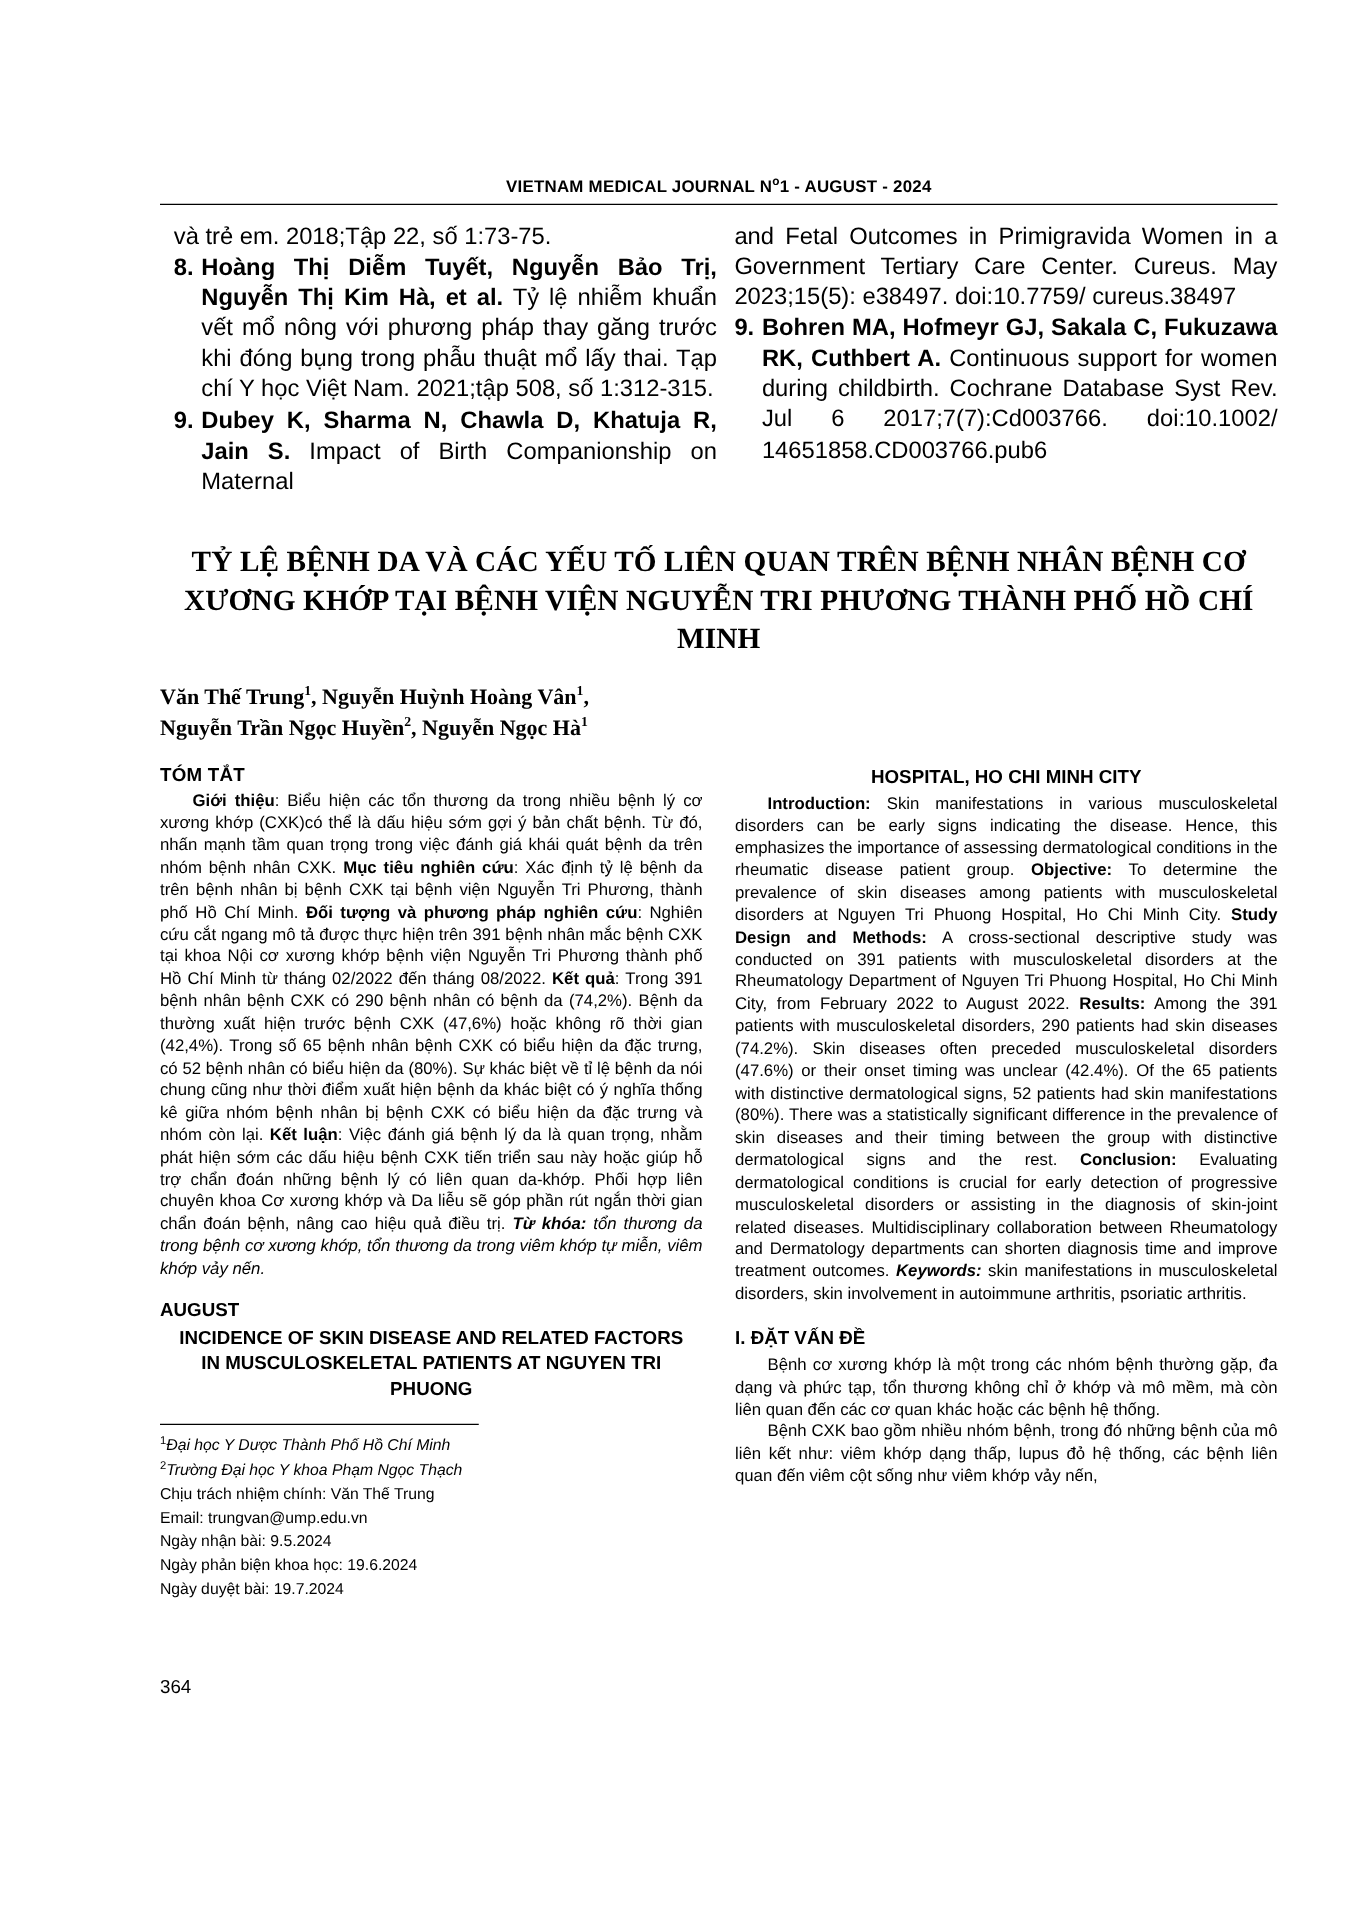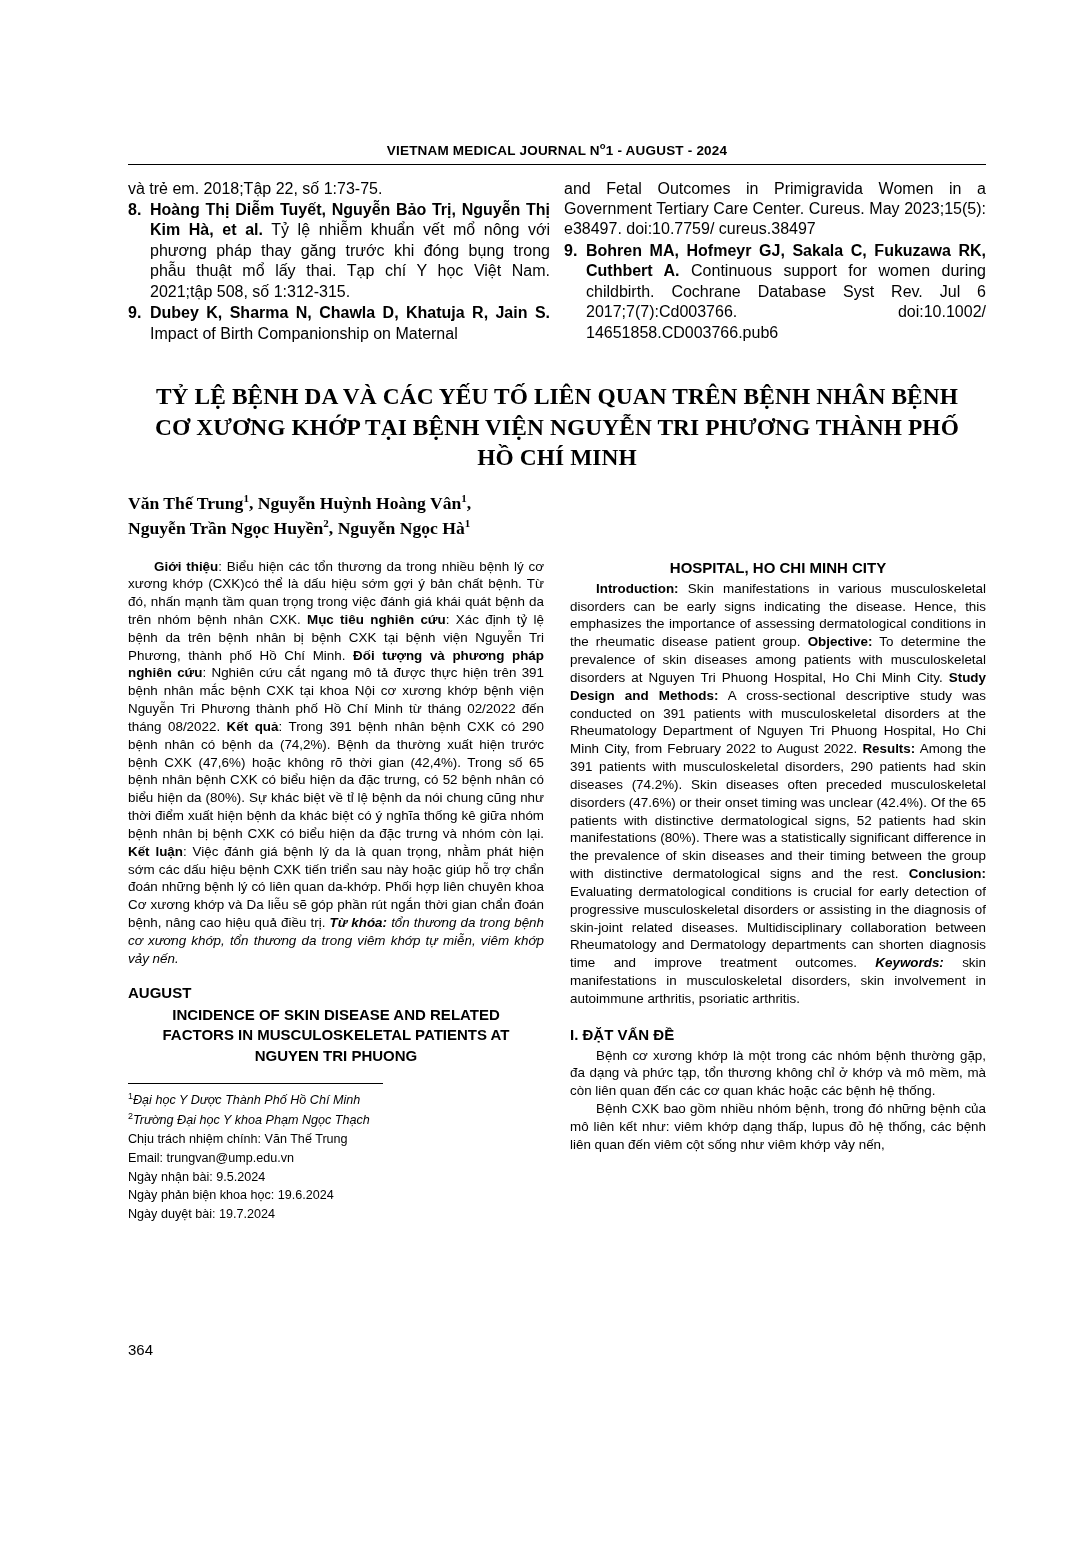--- a/index.html
+++ b/index.html
@@ -8,40 +8,41 @@
     background:#ffffff;
     font-family:"Liberation Sans", sans-serif;
     color:#000;
     position:relative;
   }
   .page {
     position:absolute;
     left:0; top:0;
     width:1090px; height:1541px;
     box-sizing:border-box;
-    padding:140px 104px 0 128px;
+    padding:140px 68px 0 128px;
   }
   .running-head {
     text-align:center;
     font-size:13.5px;
     font-weight:bold;
     letter-spacing:0.2px;
     padding-bottom:6px;
     border-bottom:1.6px solid #000;
     margin-bottom:14px;
   }
   .running-head sup { font-size:9.5px; vertical-align:super; }
 
   
   .refs-wrap {
     display:flex;
     gap:14px;
-    font-size:16px;
+    font-size:19px;
     line-height:1.28;
     text-align:justify;
+    margin-left:11px;
   }
   .refs-col { width:50%; }
   .ref-item {
     display:flex;
     gap:5px;
     margin-bottom:1px;
   }
   .ref-num { font-weight:bold; min-width:17px; text-align:left; }
   .ref-text { flex:1; }
   .ref-text b { font-weight:bold; }
@@ -171,20 +172,21 @@
   <div class="title">TỶ LỆ BỆNH DA VÀ CÁC YẾU TỐ LIÊN QUAN TRÊN BỆNH NHÂN BỆNH CƠ XƯƠNG KHỚP TẠI BỆNH VIỆN NGUYỄN TRI PHƯƠNG THÀNH PHỐ HỒ CHÍ MINH</div>
 
   <div class="authors">
     <div><span>Văn Thế Trung</span><sup>1</sup><span>, Nguyễn Huỳnh Hoàng Vân</span><sup>1</sup><span>,</span></div>
     <div><span>Nguyễn Trần Ngọc Huyền</span><sup>2</sup><span>, Nguyễn Ngọc Hà</span><sup>1</sup></div>
   </div>
 
   <div class="body-cols">
 
     <div class="col">
+      <h2 class="sec">TÓM TẮT</h2>
       <p class="tx"><b>Giới thiệu</b><span>: Biểu hiện các tổn thương da trong nhiều bệnh lý cơ xương khớp (CXK)có thể là dấu hiệu sớm gợi ý bản chất bệnh. Từ đó, nhấn mạnh tầm quan trọng trong việc đánh giá khái quát bệnh da trên nhóm bệnh nhân CXK. </span><b>Mục tiêu nghiên cứu</b><span>: Xác định tỷ lệ bệnh da trên bệnh nhân bị bệnh CXK tại bệnh viện Nguyễn Tri Phương, thành phố Hồ Chí Minh. </span><b>Đối tượng và phương pháp nghiên cứu</b><span>: Nghiên cứu cắt ngang mô tả được thực hiện trên 391 bệnh nhân mắc bệnh CXK tại khoa Nội cơ xương khớp bệnh viện Nguyễn Tri Phương thành phố Hồ Chí Minh từ tháng 02/2022 đến tháng 08/2022. </span><b>Kết quả</b><span>: Trong 391 bệnh nhân bệnh CXK có 290 bệnh nhân có bệnh da (74,2%). Bệnh da thường xuất hiện trước bệnh CXK (47,6%) hoặc không rõ thời gian (42,4%). Trong số 65 bệnh nhân bệnh CXK có biểu hiện da đặc trưng, có 52 bệnh nhân có biểu hiện da (80%). Sự khác biệt về tỉ lệ bệnh da nói chung cũng như thời điểm xuất hiện bệnh da khác biệt có ý nghĩa thống kê giữa nhóm bệnh nhân bị bệnh CXK có biểu hiện da đặc trưng và nhóm còn lại. </span><b>Kết luận</b><span>: Việc đánh giá bệnh lý da là quan trọng, nhằm phát hiện sớm các dấu hiệu bệnh CXK tiến triển sau này hoặc giúp hỗ trợ chẩn đoán những bệnh lý có liên quan da-khớp. Phối hợp liên chuyên khoa Cơ xương khớp và Da liễu sẽ góp phần rút ngắn thời gian chẩn đoán bệnh, nâng cao hiệu quả điều trị. </span><span class="bi">Từ khóa:</span><i> tổn thương da trong bệnh cơ xương khớp, tổn thương da trong viêm khớp tự miễn, viêm khớp vảy nến.</i></p>
 
       <div class="summary-head">AUGUST</div>
       <div class="summary-title">INCIDENCE OF SKIN DISEASE AND RELATED FACTORS IN MUSCULOSKELETAL PATIENTS AT NGUYEN TRI PHUONG</div>
 
       <hr class="foot-rule">
 
       <div class="footnotes">
         <div class="fn-line"><sup>1</sup><span class="it">Đại học Y Dược Thành Phố Hồ Chí Minh</span></div>
         <div class="fn-line"><sup>2</sup><span class="it">Trường Đại học Y khoa Phạm Ngọc Thạch</span></div>

